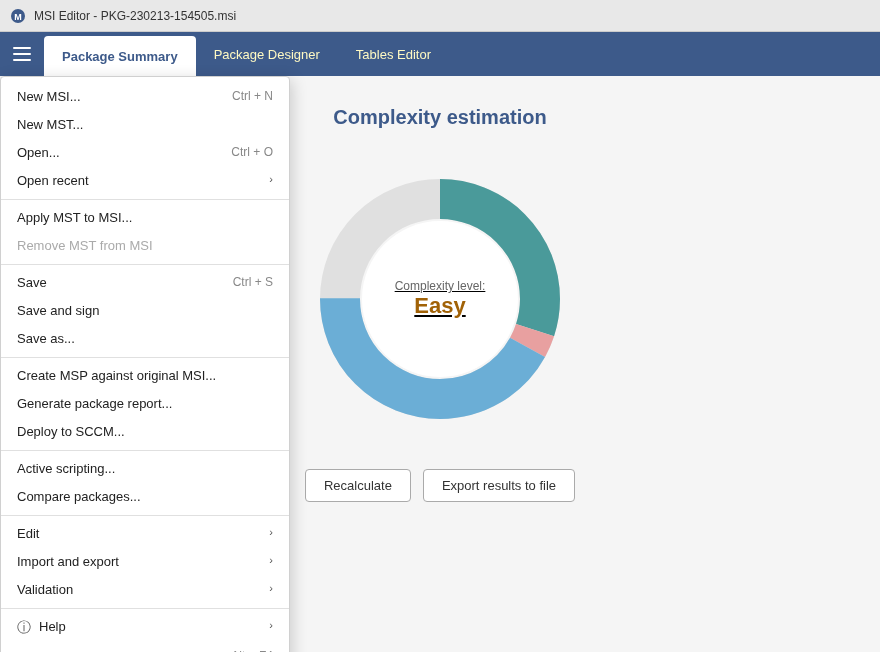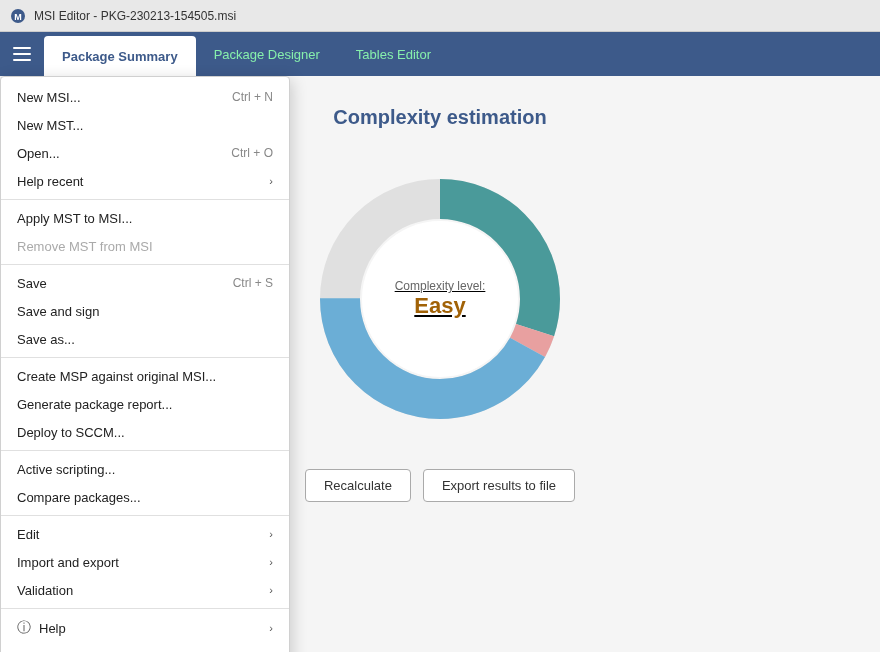--- a/index.html
+++ b/index.html
@@ -63,21 +63,21 @@
       border-radius: 1px;
     }
     .nav-tabs {
       display: flex;
       height: 100%;
     }
     .nav-tab {
       padding: 0 18px;
       display: flex;
       align-items: center;
-      color: #86efac;
+      color: #fef9c3;
       cursor: pointer;
       font-size: 13px;
       height: 100%;
     }
     .nav-tab.active {
       background: white;
       color: #3d5a8a;
       font-weight: 600;
       border-radius: 4px 4px 0 0;
       margin-top: 4px;
@@ -101,21 +101,20 @@
       width: 290px;
       background: white;
       border: 1px solid #d0d0d0;
       border-radius: 4px;
       box-shadow: 2px 4px 16px rgba(0,0,0,0.18);
       z-index: 100;
       padding: 6px 0;
     }
     .menu-item {
       display: flex;
-      align-items: center;
       justify-content: space-between;
       padding: 6px 16px;
       cursor: pointer;
       color: #222;
       font-size: 13px;
       min-height: 28px;
     }
     .menu-item.disabled {
       color: #aaa;
       cursor: default;
@@ -234,21 +233,21 @@
       <span class="shortcut">Ctrl + N</span>
     </div>
     <div class="menu-item">
       <span class="menu-item-label">New MST...</span>
     </div>
     <div class="menu-item">
       <span class="menu-item-label">Open...</span>
       <span class="shortcut">Ctrl + O</span>
     </div>
     <div class="menu-item">
-      <span class="menu-item-label">Help recent</span>
+      <span class="menu-item-label">Open recent</span>
       <span class="chevron">›</span>
     </div>
 
     <hr class="menu-separator">
 
     <div class="menu-item">
       <span class="menu-item-label">Apply MST to MSI...</span>
     </div>
     <div class="menu-item disabled">
       <span class="menu-item-label">Remove MST from MSI</span>

